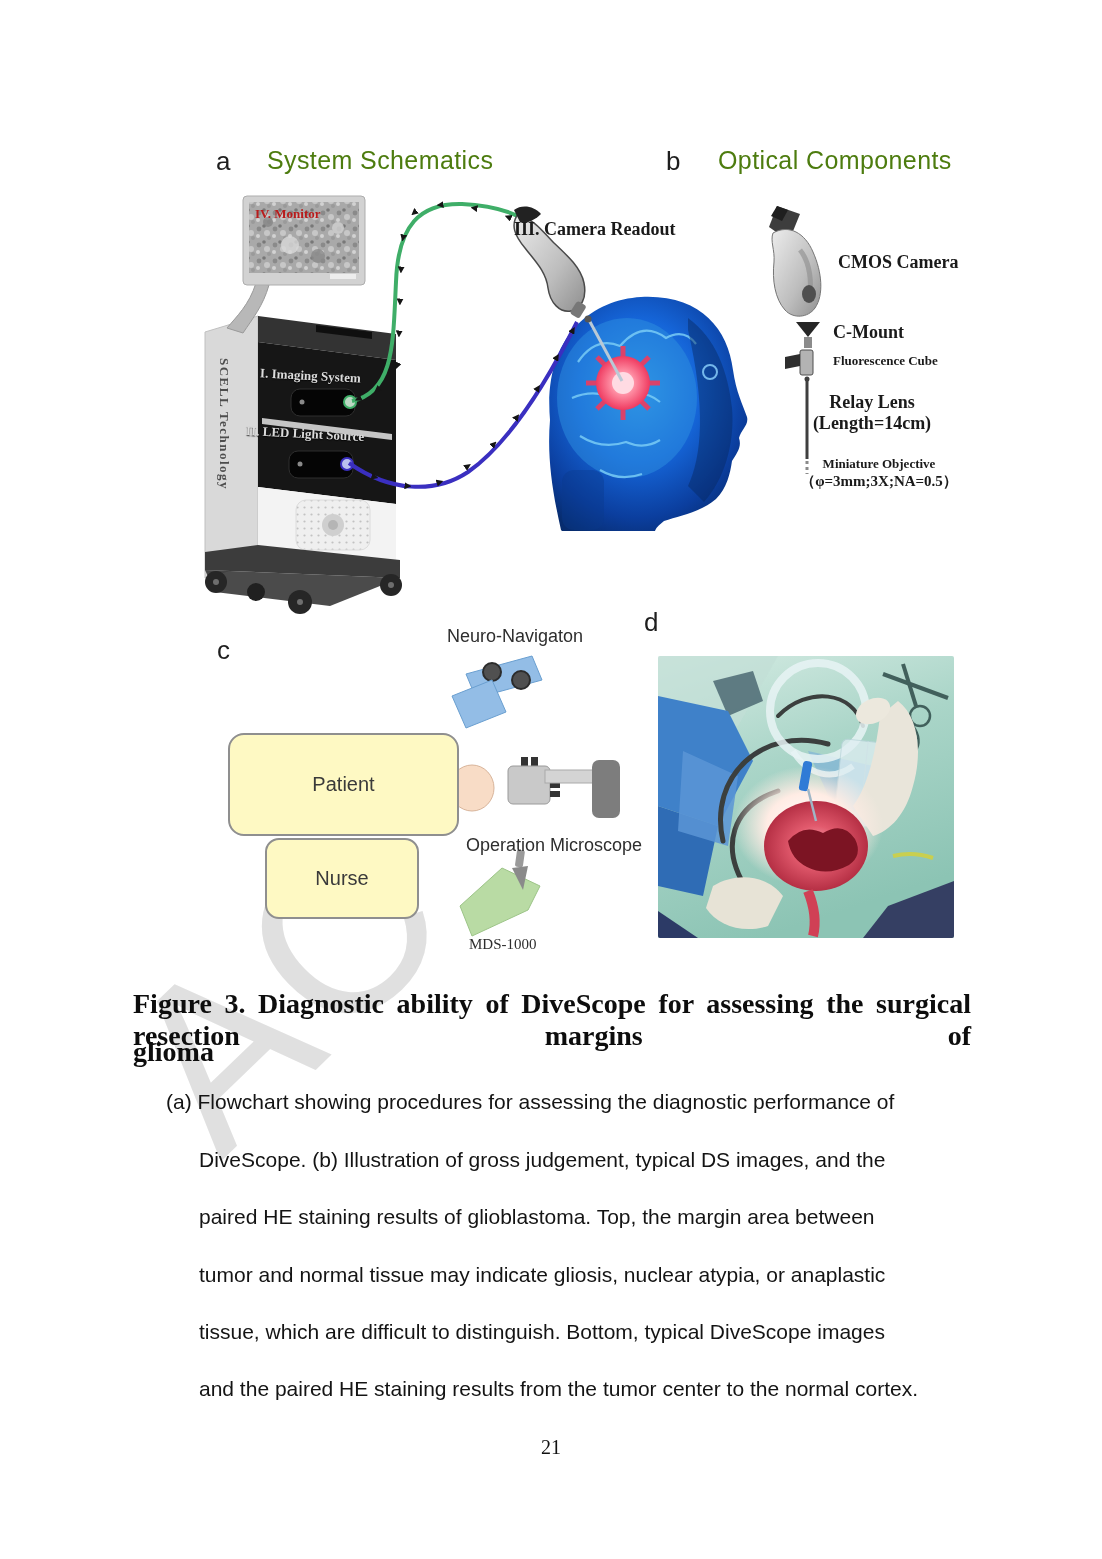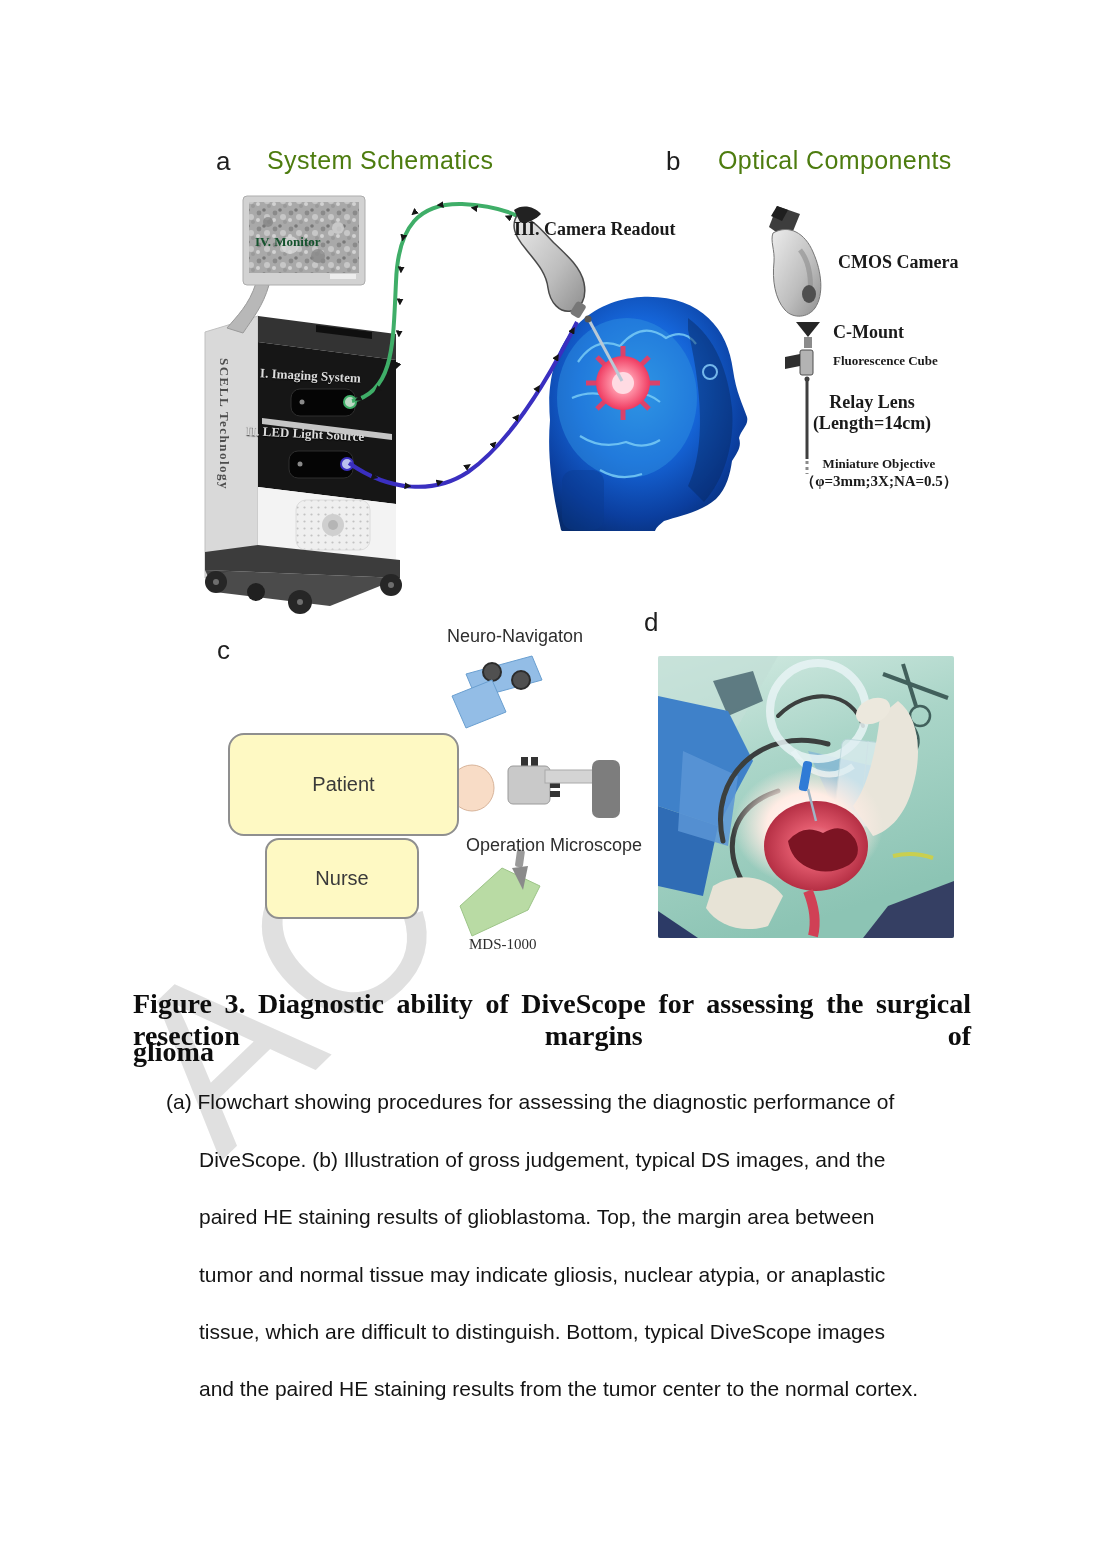--- a/index.html
+++ b/index.html
@@ -244,21 +244,21 @@
       <rect x="516" y="850" width="8" height="17" rx="2" fill="#9a9a9a" transform="rotate(8 520 858)"></rect>
       <polygon points="512,868 528,866 523,890" fill="#8a8a8a"></polygon>
     </g>
   </svg>
 
   <div class="abs z3 panel-tag" style="left:216px;top:146px;">a</div>
   <div class="abs z3 panel-title" style="left:267px;top:146px;">System Schematics</div>
   <div class="abs z3 panel-tag" style="left:666px;top:146px;">b</div>
   <div class="abs z3 panel-title" style="left:718px;top:146px;">Optical Components</div>
 
-  <div class="abs z3 slabel small" style="left:255px;top:206px;color:#14532d;margin-top:28px;">IV. Monitor</div>
+  <div class="abs z3 slabel small" style="left:255px;top:206px;color:#b91c1c;">IV. Monitor</div>
   <div class="abs z3 slabel" style="left:514px;top:219px;">III. Camera Readout</div>
   <div class="abs z3 slabel small light" style="left:260px;top:368px;transform:rotate(3deg);">I. Imaging System</div>
   <div class="abs z3 slabel small light" style="left:246px;top:426px;transform:rotate(3deg);">II. LED Light Source</div>
   <div class="brand-vertical">SCELL Technology</div>
 
   <div class="abs z3 slabel" style="left:838px;top:252px;">CMOS Camera</div>
   <div class="abs z3 slabel" style="left:833px;top:322px;">C-Mount</div>
   <div class="abs z3 slabel small" style="left:833px;top:353px;">Fluorescence Cube</div>
   <div class="abs z3 slabel center" style="left:812px;top:392px;width:120px;">
     <div>Relay Lens</div>
@@ -345,13 +345,14 @@
   <div class="caption-line justify" style="top:988px;">Figure 3. Diagnostic ability of DiveScope for assessing the surgical resection margins of</div>
   <div class="caption-line" style="top:1036px;">glioma</div>
 
   <div class="body-line" style="left:199px;top:1148px;">DiveScope. (b) Illustration of gross judgement, typical DS images, and the</div>
   <div class="body-line" style="left:166px;top:1090px;">(a) Flowchart showing procedures for assessing the diagnostic performance of</div>
   <div class="body-line" style="left:199px;top:1205px;">paired HE staining results of glioblastoma. Top, the margin area between</div>
   <div class="body-line" style="left:199px;top:1320px;">tissue, which are difficult to distinguish. Bottom, typical DiveScope images</div>
   <div class="body-line" style="left:199px;top:1263px;">tumor and normal tissue may indicate gliosis, nuclear atypia, or anaplastic</div>
   <div class="body-line" style="left:199px;top:1377px;">and the paired HE staining results from the tumor center to the normal cortex.</div>
 
+  <div class="pagenum">21</div>
 </div>
 
 </body></html>

